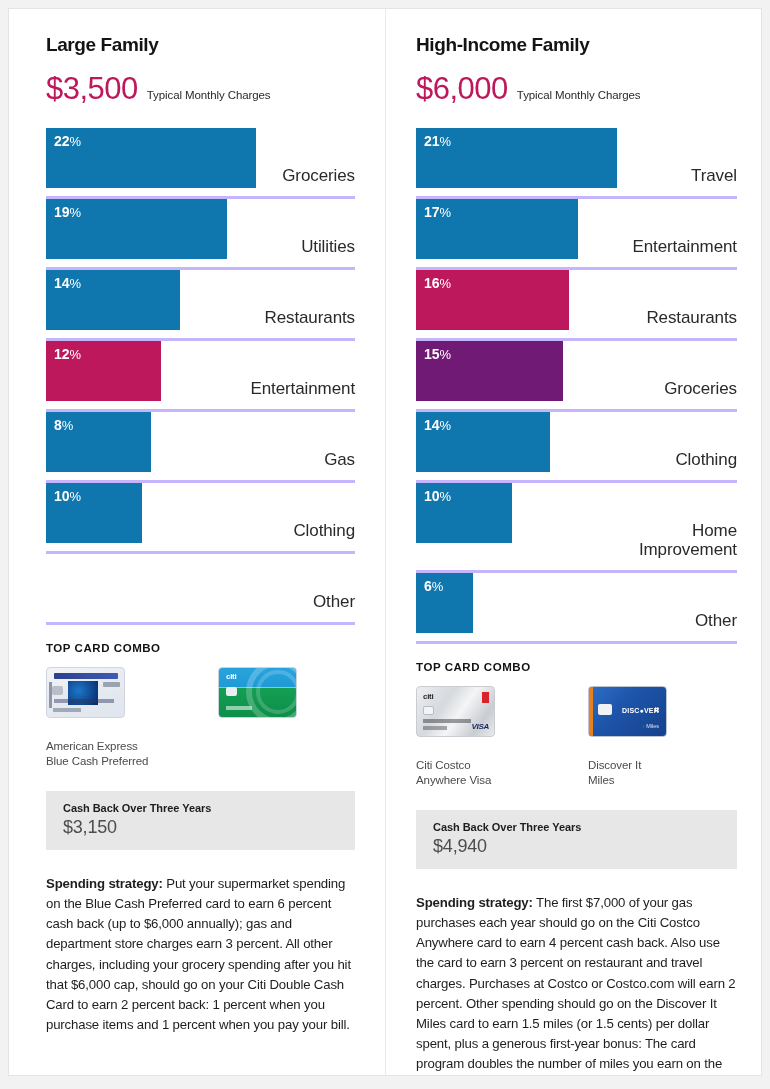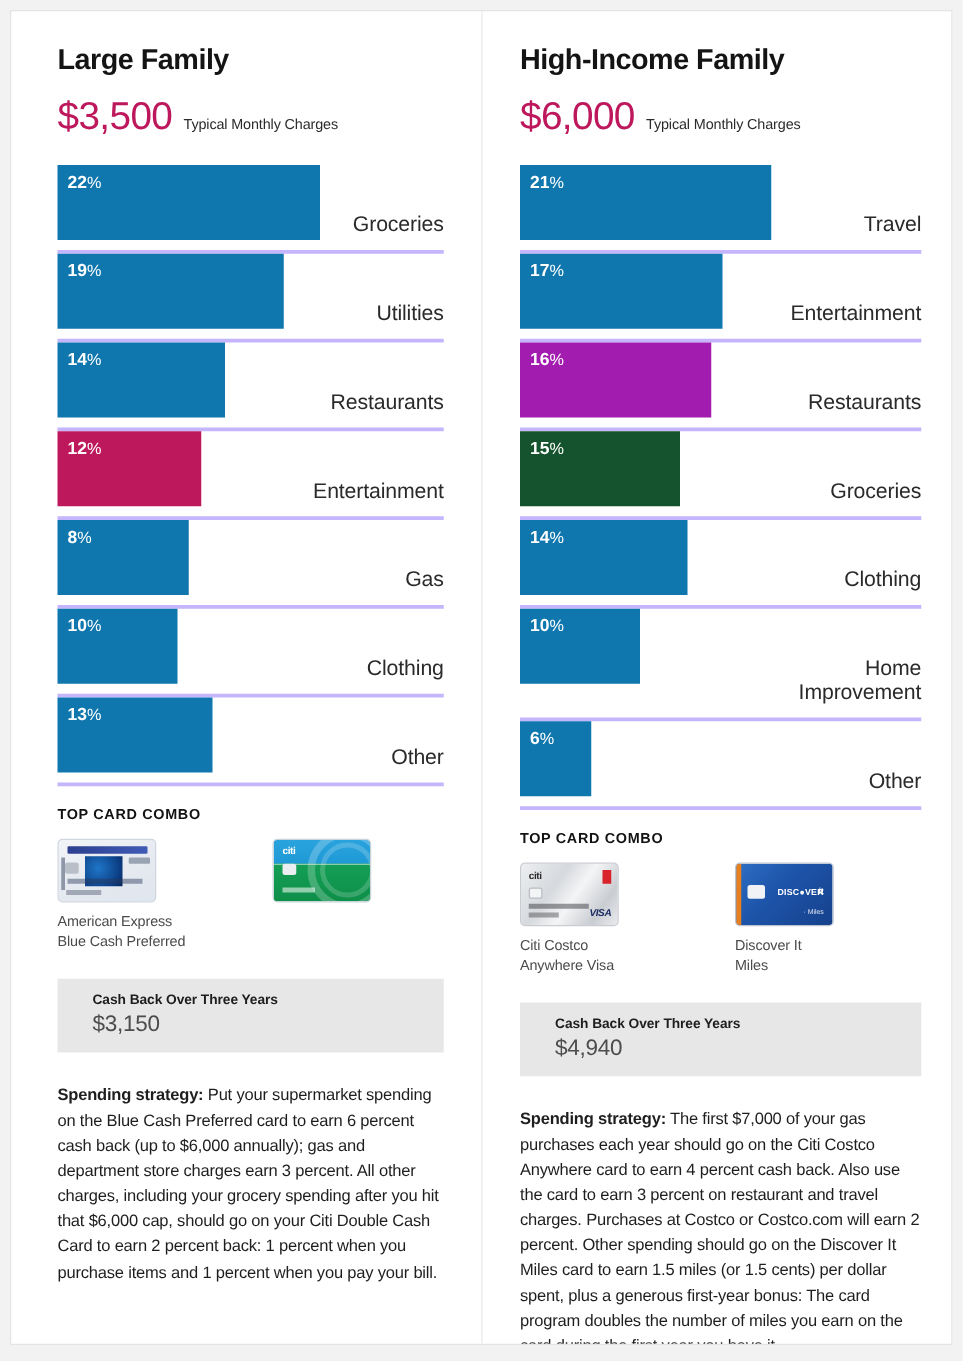--- a/index.html
+++ b/index.html
@@ -36,21 +36,21 @@
   }
 
   .col.right {
     padding-left: 30px;
     padding-right: 24px;
     border-left: 1px solid #eceaea;
   }
 
   
   .title {
-    font-size: 23px;
+    font-size: 19px;
     font-weight: bold;
     letter-spacing: -0.4px;
     color: #141414;
     line-height: 1.1;
   }
 
   .amount-row {
     display: flex;
     align-items: baseline;
     margin-top: 15px;
@@ -129,21 +129,21 @@
   }
 
   .card-item { width: 133px; }
 
   .card-art {
     width: 79px;
     height: 51px;
     border-radius: 4px;
     position: relative;
     overflow: hidden;
-    margin-bottom: 9px;
+    margin-bottom: 21px;
     padding-left: 13px;
   }
 
   
   .card-amex {
     background: linear-gradient(160deg,#f2f4f7 0%,#e7ebf1 45%,#dfe5ee 100%);
     border: 1px solid #cfd6e0;
   }
   .card-amex .amex-bar {
     position: absolute; left: 7px; top: 5px; width: 64px; height: 6px;
@@ -268,21 +268,21 @@
     font-size: 11.5px;
     color: #4b4b4b;
     line-height: 1.35;
     letter-spacing: -0.1px;
   }
 
   
   .cashback {
     margin-top: 21px;
     background: #e7e7e7;
-    padding: 11px 13px 12px 28px;
+    padding: 11px 13px 12px 17px;
   }
   .cashback-label {
     font-size: 11px;
     font-weight: bold;
     color: #1d1d1d;
     letter-spacing: -0.05px;
   }
   .cashback-value {
     font-size: 18px;
     color: #4d4d4d;
@@ -343,23 +343,20 @@
             </div>
             <div class="bar-label">Gas</div>
           </div>
           <div class="bar-row">
             <div class="bar-fill" style="width: 95.5px; background: rgb(16, 119, 174);">
               <div class="bar-pct"><b>10</b><span>%</span></div>
             </div>
             <div class="bar-label">Clothing</div>
           </div>
           <div class="bar-row">
-            <div class="bar-fill" style="width: 124.15px; background: rgb(16, 119, 174);">
-              <div class="bar-pct"><b>13</b><span>%</span></div>
-            </div>
             <div class="bar-label">Other</div>
           </div>
         </div>
 
       <div class="combo-heading">TOP CARD COMBO</div>
       <div class="cards" id="cards-0">
           <div class="card-item">
             <div class="card-art card-amex">
               <div class="amex-bar"></div>
               <div class="amex-side"></div>
@@ -406,27 +403,27 @@
             </div>
             <div class="bar-label">Travel</div>
           </div>
           <div class="bar-row">
             <div class="bar-fill" style="width: 162.35px; background: rgb(16, 119, 174);">
               <div class="bar-pct"><b>17</b><span>%</span></div>
             </div>
             <div class="bar-label">Entertainment</div>
           </div>
           <div class="bar-row">
-            <div class="bar-fill" style="width: 152.8px; background: #a21caf;">
+            <div class="bar-fill" style="width: 152.8px; background: #be185d;">
               <div class="bar-pct"><b>16</b><span>%</span></div>
             </div>
             <div class="bar-label">Restaurants</div>
           </div>
           <div class="bar-row">
-            <div class="bar-fill" style="width: 128px; background: #14532d;">
+            <div class="bar-fill" style="width: 147px; background: #701a75;">
               <div class="bar-pct"><b>15</b><span>%</span></div>
             </div>
             <div class="bar-label">Groceries</div>
           </div>
           <div class="bar-row">
             <div class="bar-fill" style="width: 133.7px; background: rgb(16, 119, 174);">
               <div class="bar-pct"><b>14</b><span>%</span></div>
             </div>
             <div class="bar-label">Clothing</div>
           </div>

